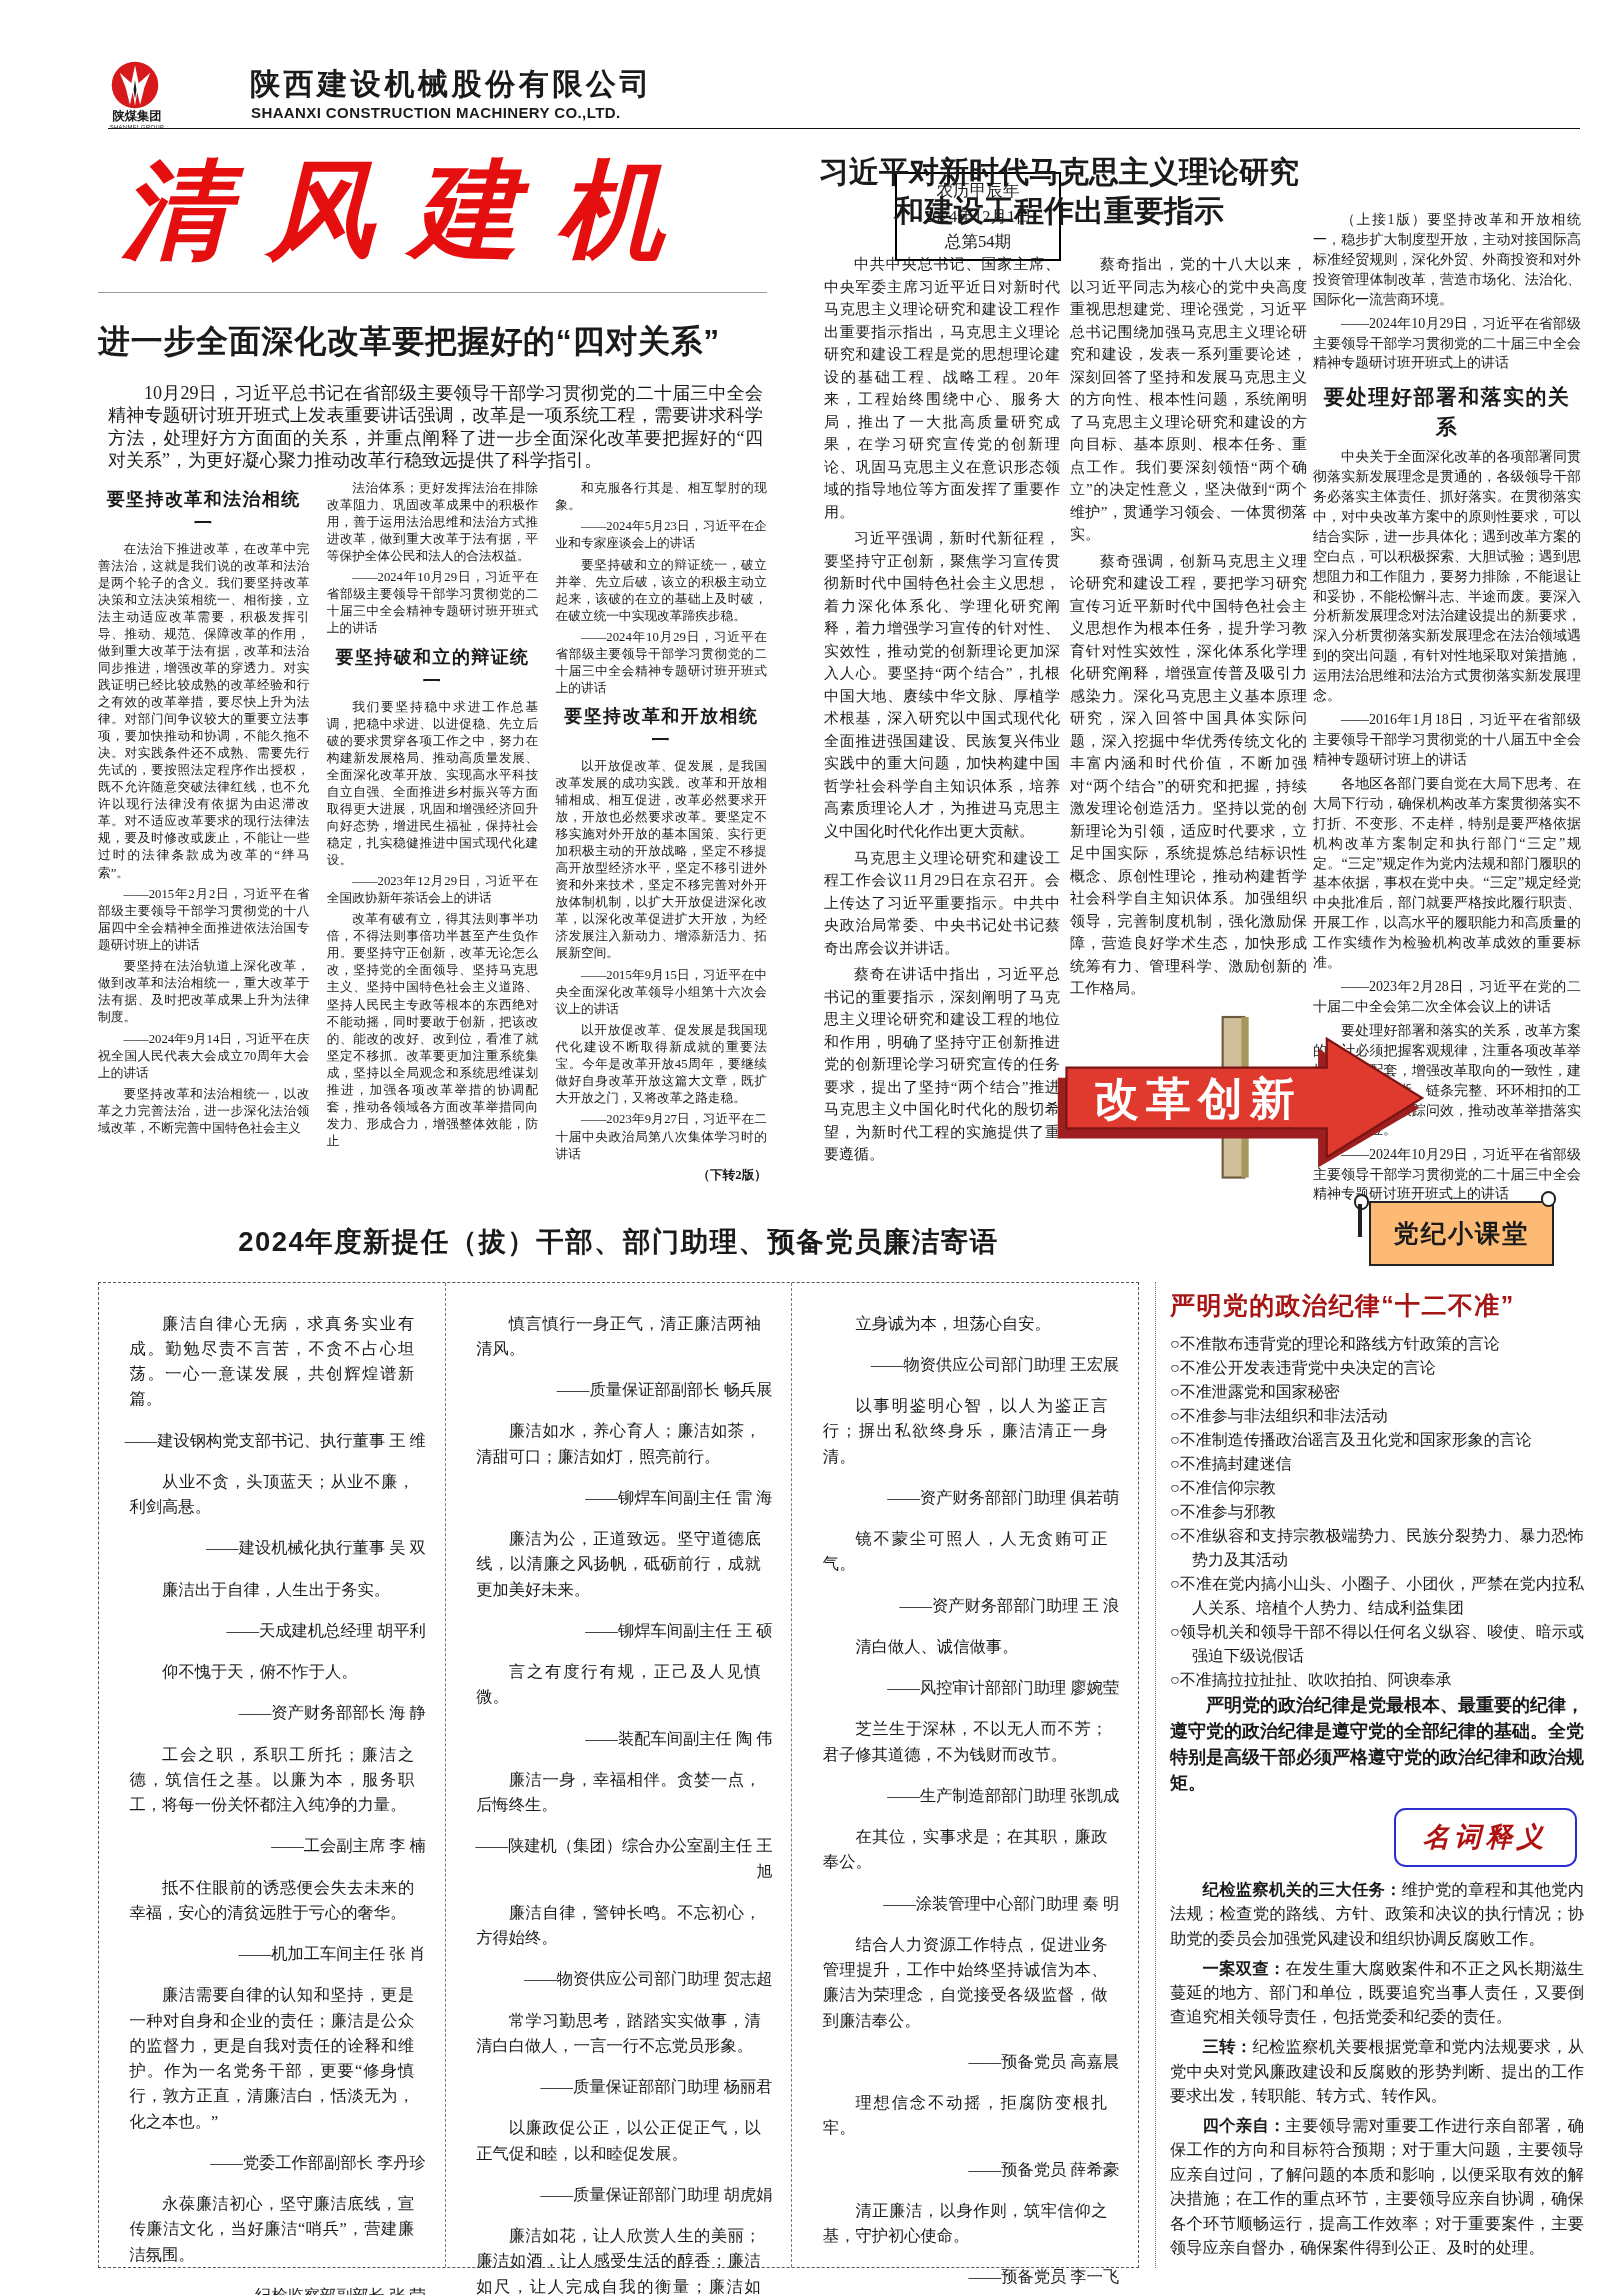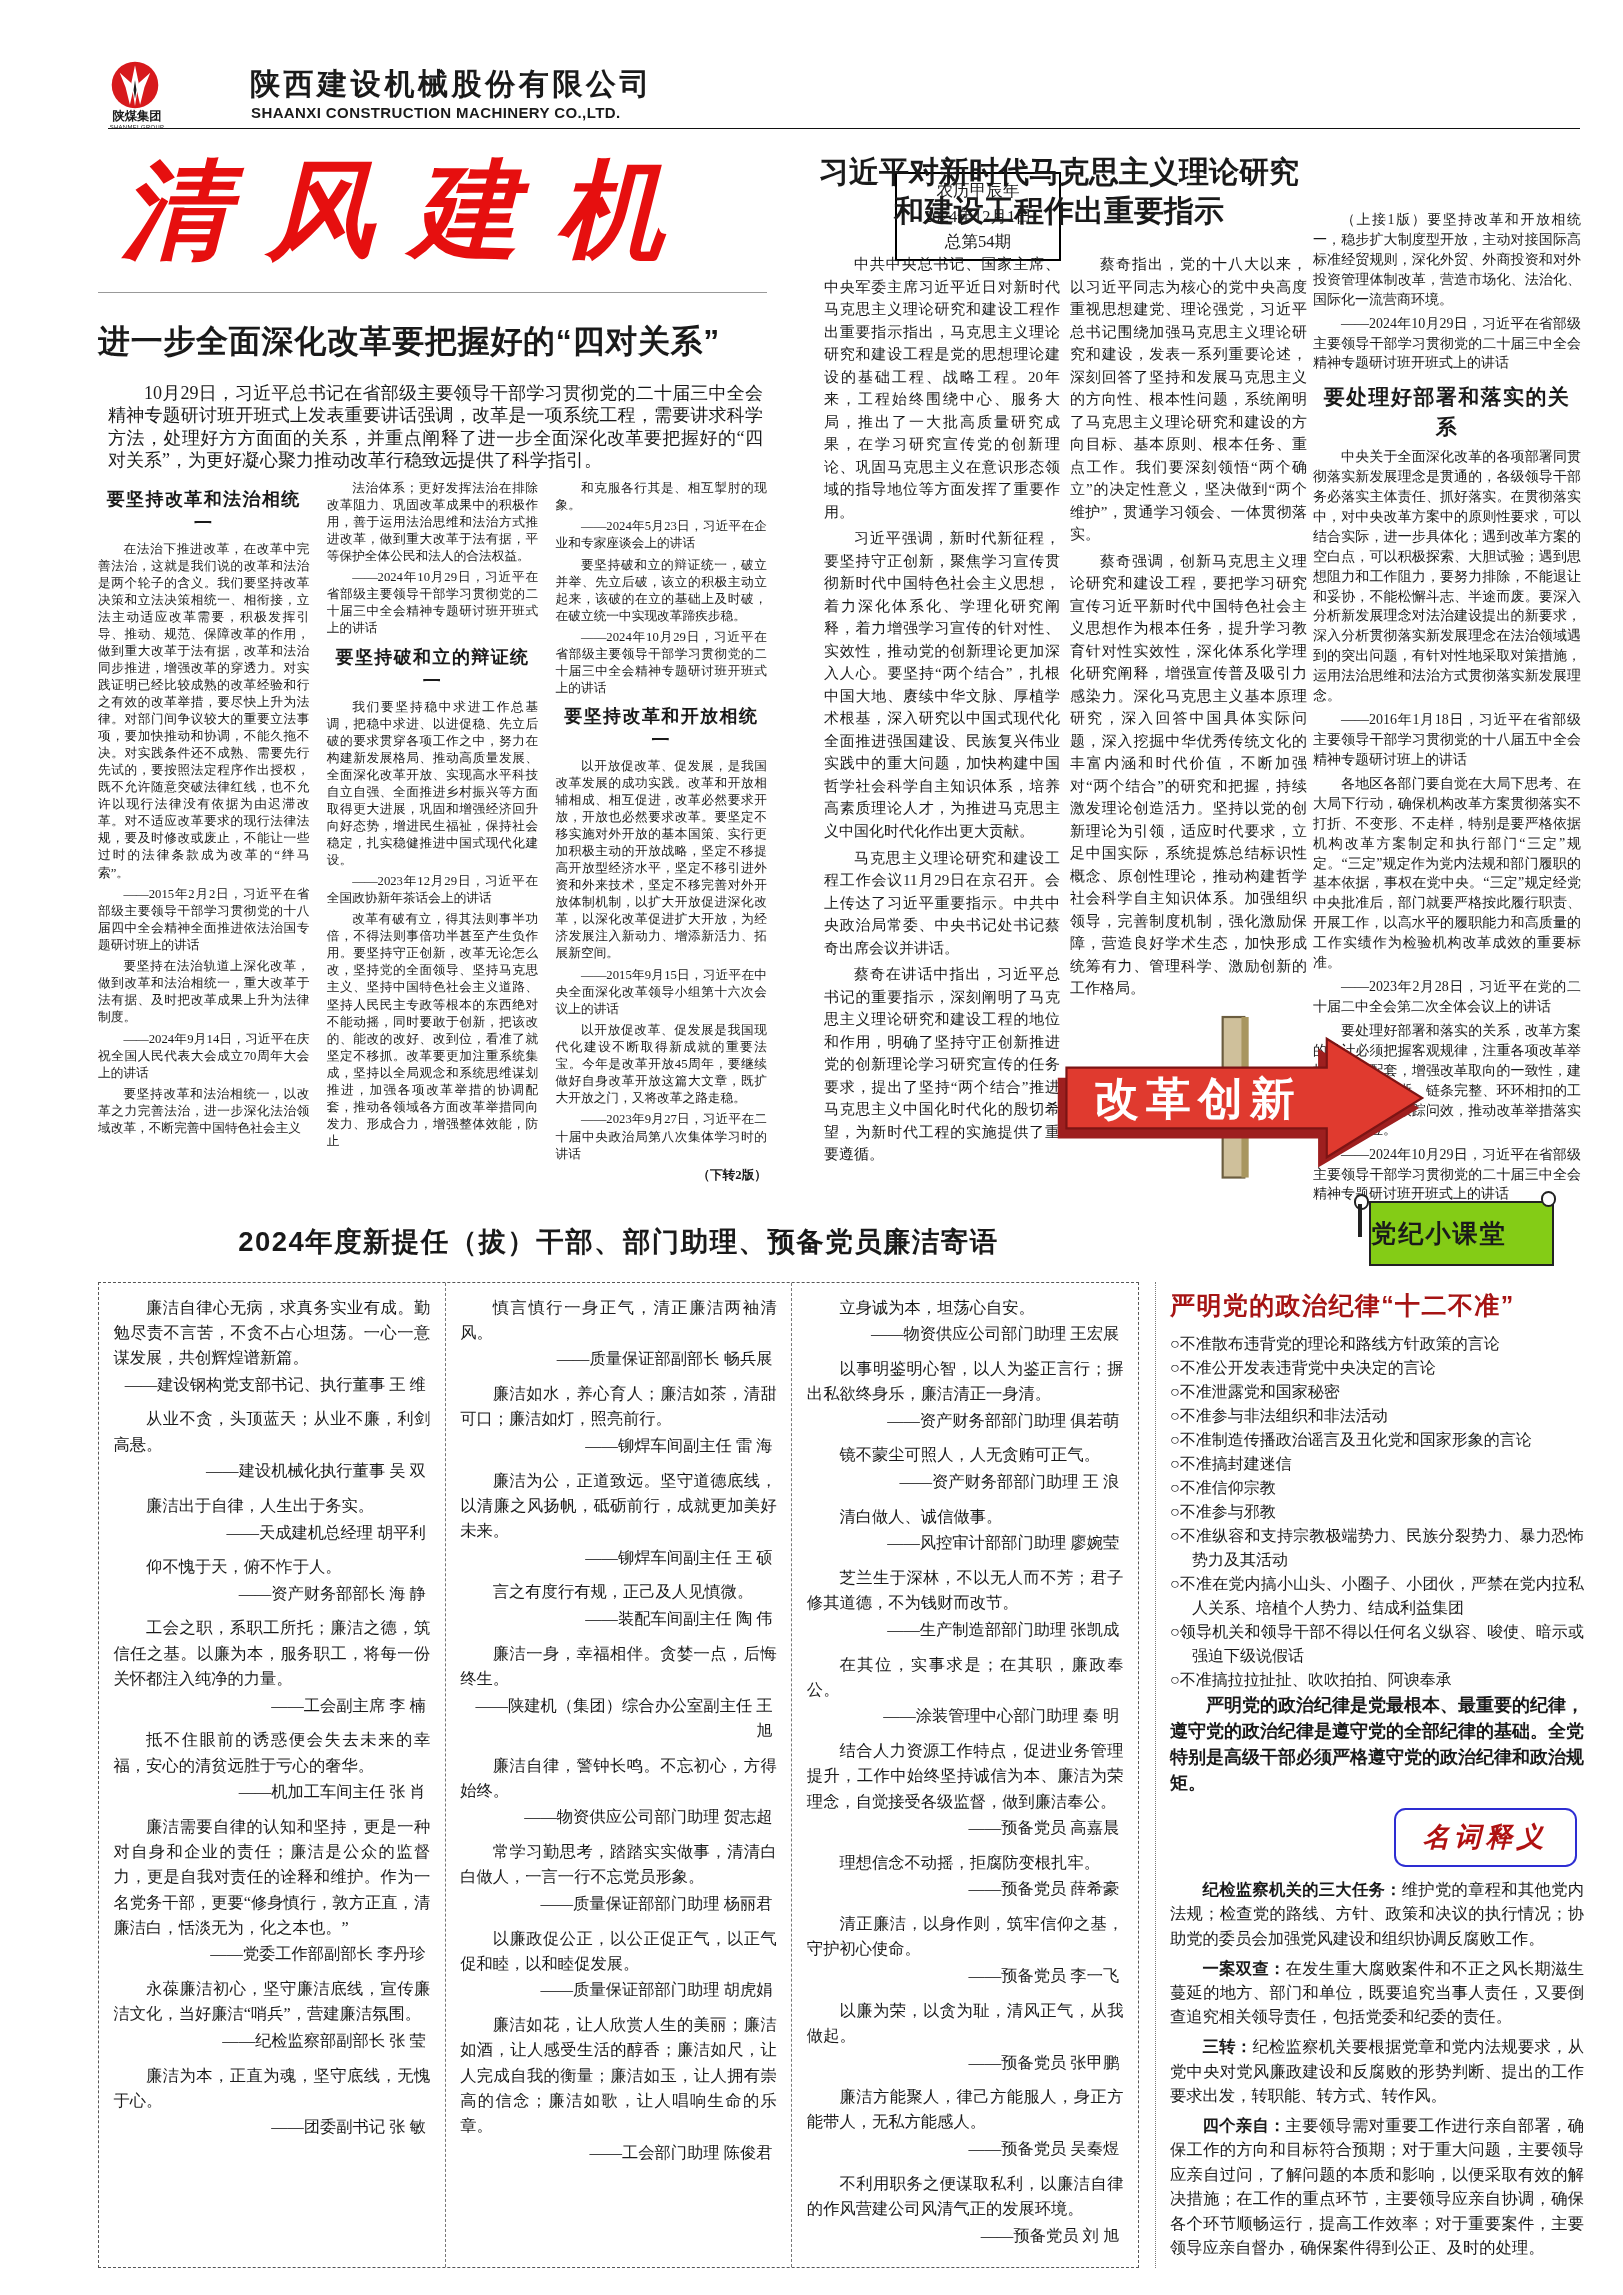--- a/index.html
+++ b/index.html
@@ -43,32 +43,32 @@
   .blk-subhead{font-family:"Liberation Sans",sans-serif;font-weight:bold;text-align:center;
                font-size:18px;margin:7.2px 0 5.8px 0;letter-spacing:1.4px;}
   #right-col3 .blk-subhead{font-size:21px;margin:8.7px 0 5.8px 0;}
   .blk-note{text-align:right;font-weight:bold;}
   
   #arrow-wrap{position:absolute;left:1052px;top:1011px;width:376px;height:174px;}
   
   #bottom-headline{position:absolute;left:98px;top:1224px;width:1041px;text-align:center;
                    font-family:"Liberation Sans",sans-serif;font-weight:bold;font-size:27.5px;letter-spacing:1.4px;}
   #banner{position:absolute;left:1369px;top:1201px;width:181px;height:61px;border:2.2px solid #222;
-          background:#84cc16;display:flex;align-items:center;justify-content:flex-start;
+          background:#fdba74;display:flex;align-items:center;justify-content:center;
           font-weight:bold;font-size:25px;letter-spacing:2.2px;}
   #banner .ring{position:absolute;width:11.6px;height:11.6px;border:2.2px solid #222;border-radius:50%;background:#fff;}
   #banner .ring.left{left:-17.4px;top:-8.7px;}
   #banner .ring.right{right:-4.3px;top:-11.6px;}
   #banner .pin{position:absolute;left:-13px;top:1.4px;width:3.6px;height:33px;background:#222;}
   #messages-box{position:absolute;left:98px;top:1282px;width:1041px;height:986px;
                 border:1.4px dashed #555;display:flex;box-sizing:border-box;}
   #messages-box .mcol{flex:1;padding:11.6px 14.5px;box-sizing:border-box;font-size:16.3px;line-height:1.55;}
   #messages-box .mcol + .mcol{border-left:1.4px dashed #777;}
   .message{margin-bottom:9.4px;}
-  .msg-text{margin:0;text-indent:2em;text-align:justify;}
+  .msg-text{margin:16px;text-indent:2em;text-align:justify;}
   .msg-sig{margin:1.4px 4.3px 0 0;text-align:right;}
   #v-divider{position:absolute;left:1155px;top:1282px;width:0;height:986px;border-left:1.4px dotted #777;}
   
   #sidebar{position:absolute;left:1170px;top:1289px;width:414px;}
   #sb-title{font-family:"Liberation Sans",sans-serif;font-weight:bold;font-size:25px;color:#a61414;
             letter-spacing:1.4px;margin-bottom:10px;}
   #sb-intro{font-family:"Liberation Sans",sans-serif;font-weight:600;font-size:18px;line-height:1.45;
             text-indent:2em;text-align:justify;margin-bottom:10px;}
   #rules .rule{font-size:16px;line-height:1.5;padding-left:22px;text-indent:-22px;text-align:justify;}
   #gloss-label{width:179px;height:55px;border:2.2px solid #2d2dd2;border-radius:11.6px;margin:11.6px 7.2px 10px auto;

